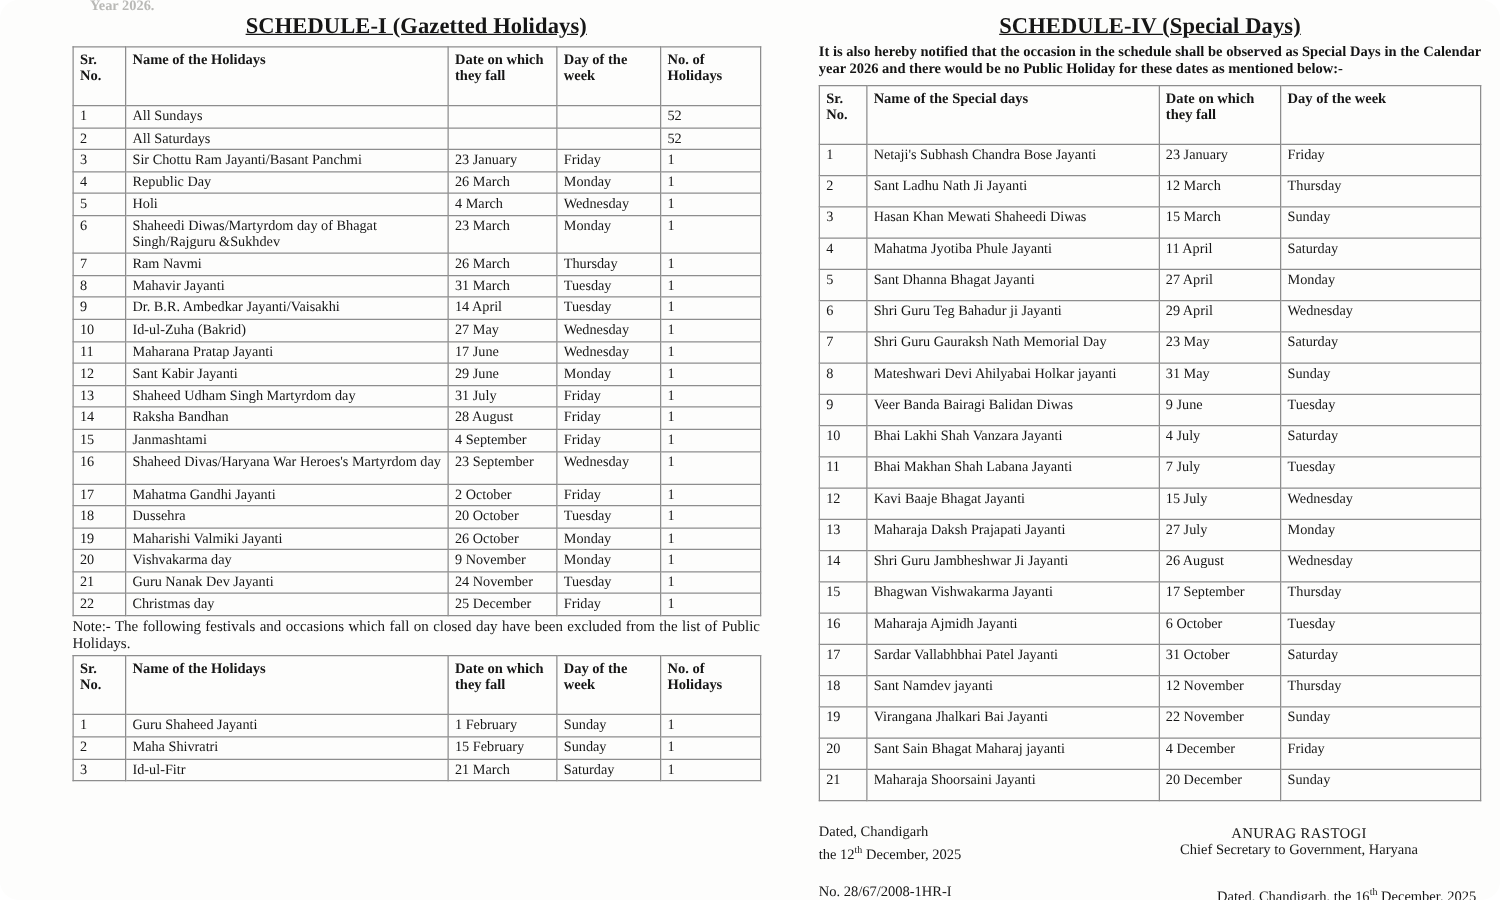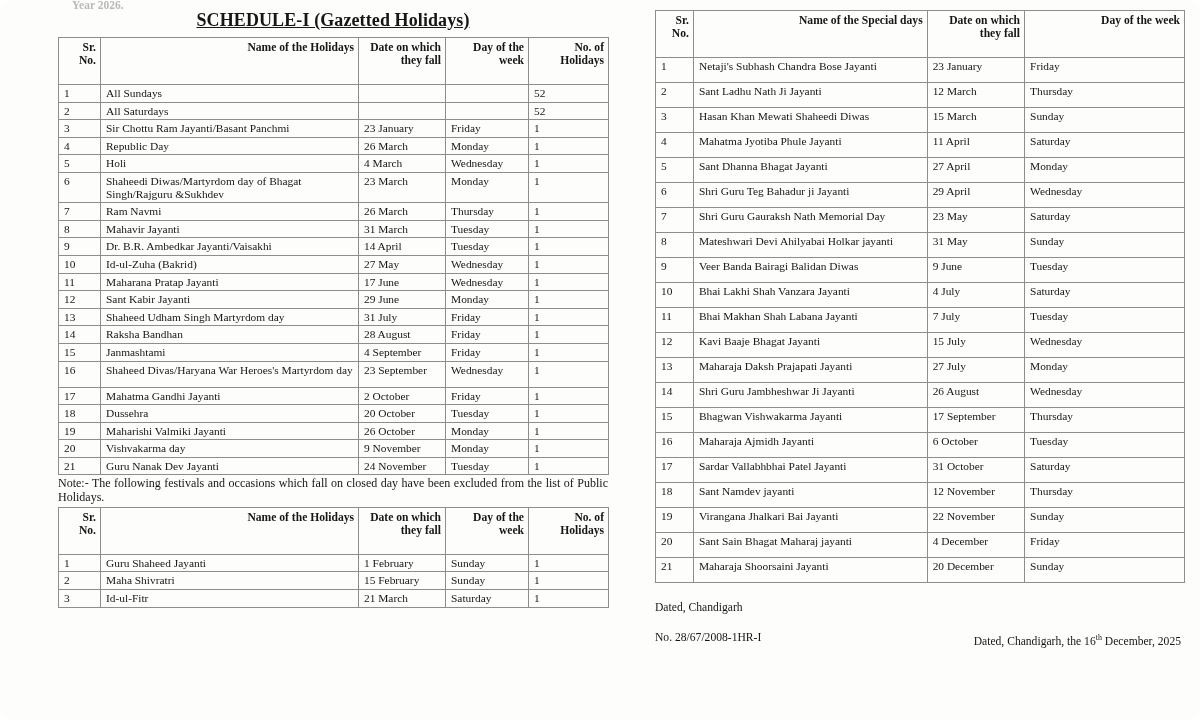--- a/index.html
+++ b/index.html
@@ -64,21 +64,20 @@
     text-align:left;
     font-weight:normal;
     line-height:12.6px;
   }
   table.grid th{
     font-weight:bold;
     font-size:11.6px;
     line-height:13px;
     padding-top:3px;
     padding-bottom:17px;
-    text-align:right;
   }
   
   .t1 col.c1{width:42px;}
   .t1 col.c2{width:258px;}
   .t1 col.c3{width:87px;}
   .t1 col.c4{width:83px;}
   .t1 col.c5{width:80px;}
 
   
   .t4 col.c1{width:37px;}
@@ -293,20 +292,27 @@
             <td>Monday</td>
             <td>1</td>
           </tr>
           <tr>
             <td>21</td>
             <td>Guru Nanak Dev Jayanti</td>
             <td>24 November</td>
             <td>Tuesday</td>
             <td>1</td>
           </tr>
+          <tr>
+            <td>22</td>
+            <td>Christmas day</td>
+            <td>25 December</td>
+            <td>Friday</td>
+            <td>1</td>
+          </tr>
         </tbody>
     </table>
 
     <div class="note">
       <span class="lbl">Note:-</span>
       <span>The following festivals and occasions which fall on closed day have been excluded from the list of Public Holidays.</span>
     </div>
 
     <table class="grid t1">
       <colgroup>
@@ -348,21 +354,23 @@
             <td>1</td>
           </tr>
         </tbody>
     </table>
   </div>
 
   <div class="col-right">
 
     <div class="cut-line">&nbsp;</div>
 
-
+    <div class="sched-title right">SCHEDULE-IV (Special Days)</div>
+
+    <div class="intro">It is also hereby notified that the occasion in the schedule shall be observed as Special Days in the Calendar year 2026 and there would be no Public Holiday for these dates as mentioned below:-</div>
 
     <table class="grid t4">
       <colgroup>
           <col class="c1">
           <col class="c2">
           <col class="c3">
           <col class="c4">
         </colgroup>
       <thead>
         <tr>
@@ -499,20 +507,25 @@
             <td>20 December</td>
             <td>Sunday</td>
           </tr>
         </tbody>
     </table>
 
     <div class="footer">
       <div class="foot-row">
         <div class="foot-left">
           <div>Dated, Chandigarh</div>
+          <div><span>the 12</span><sup>th</sup><span> December, 2025</span></div>
+        </div>
+        <div class="foot-right">
+          <div class="sig-name">ANURAG RASTOGI</div>
+          <div class="sig-desig">Chief Secretary to Government, Haryana</div>
         </div>
       </div>
 
       <div class="foot-row2">
         <div class="memo-no">No. 28/67/2008-1HR-I</div>
         <div class="memo-date"><span>Dated, Chandigarh, the 16</span><sup>th</sup><span> December, 2025</span></div>
       </div>
 
     </div>
   </div>

